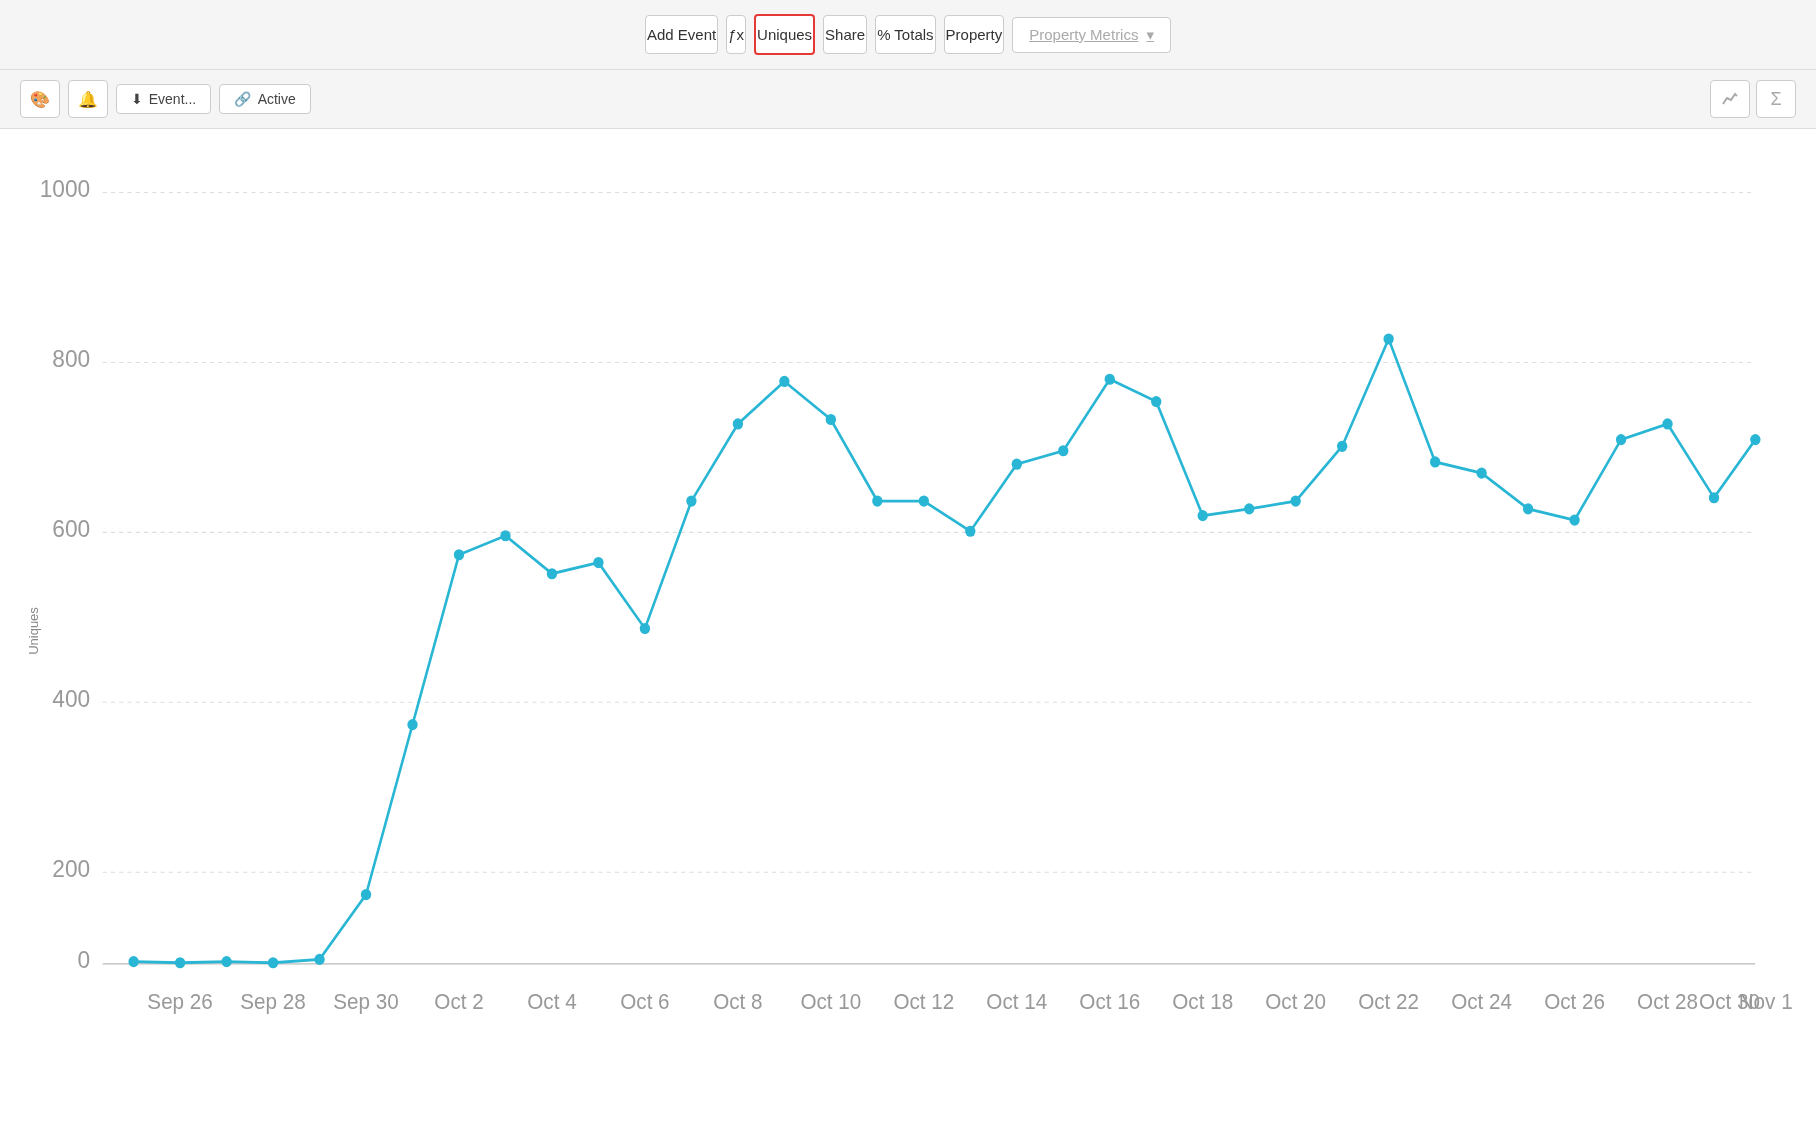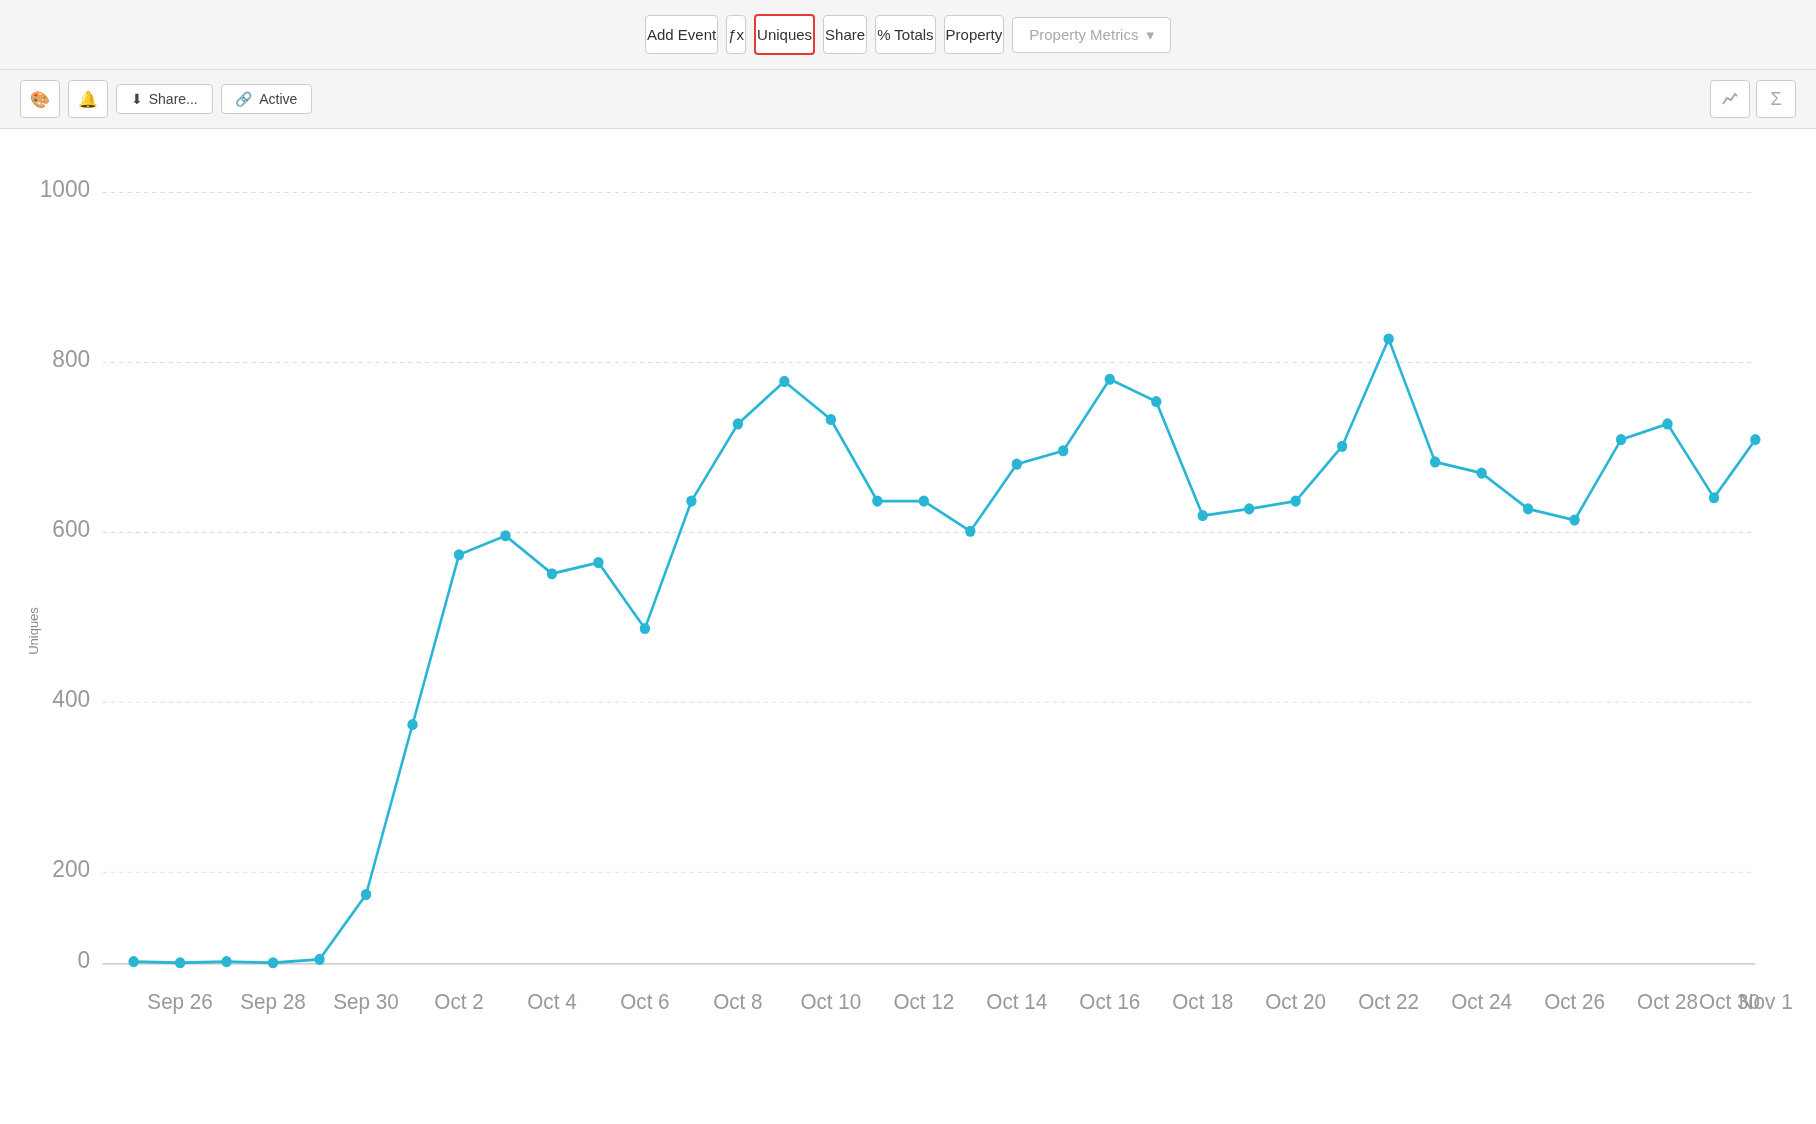--- a/index.html
+++ b/index.html
@@ -35,20 +35,21 @@
       background: #fff;
       border: 1px solid #ccc;
       border-radius: 4px;
       padding: 8px 16px;
       font-size: 15px;
       cursor: pointer;
       color: #aaa;
       display: flex;
       align-items: center;
       gap: 8px;
+      text-decoration: underline;
     }
 
     .toolbar-secondary {
       background: #f5f5f5;
       border-bottom: 1px solid #ddd;
       padding: 10px 20px;
       display: flex;
       align-items: center;
       gap: 8px;
     }
@@ -131,21 +132,21 @@
     <span>Property Metrics</span>
     <span>▾</span>
   </button>
 </div>
 
 <div class="toolbar-secondary">
   <button class="icon-btn">🎨</button>
   <button class="icon-btn">🔔</button>
   <button class="text-btn">
     <span>⬇</span>
-    <span>Share...</span>
+    <span>Event...</span>
   </button>
   <button class="text-btn">
     <span>🔗</span>
     <span>Active</span>
   </button>
   <div class="toolbar-right">
     <button class="icon-btn" style="color:#aaa;">
       <svg width="18" height="18" viewBox="0 0 18 18" fill="none">
         <polyline points="2,14 6,8 10,10 14,4 16,6" stroke="#aaa" stroke-width="2" fill="none"></polyline>
       </svg>

